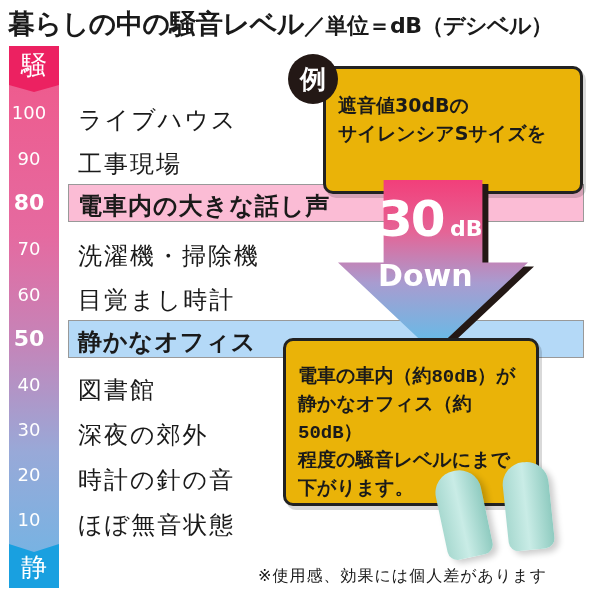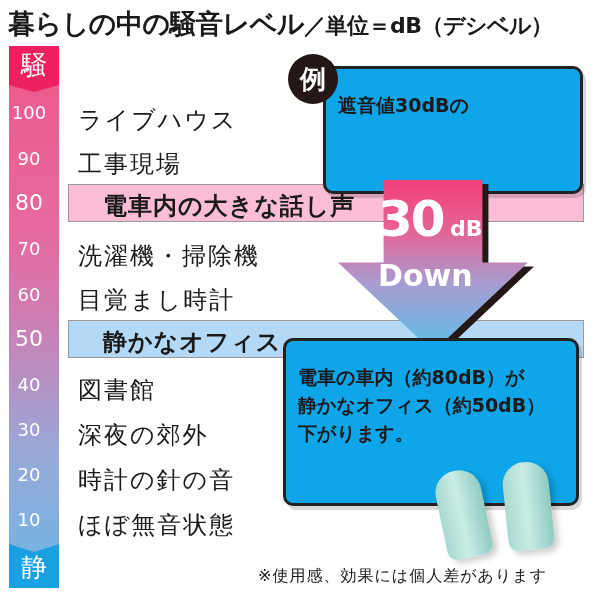--- a/index.html
+++ b/index.html
@@ -11,33 +11,33 @@
 
   .scale { position:absolute; left:9px; top:46px; width:50px; height:542px;
            background:linear-gradient(to bottom,#f0588a 0%,#e56aa0 35%,#c485b9 55%,#98a9d8 75%,#6cb6e6 100%); }
   .scale .cap-top { position:absolute; left:0; top:0; width:50px; height:46px; background:#ec2161;
            clip-path:polygon(0 0,100% 0,100% 85%,50% 100%,0 85%); color:#fff; font-size:26px;
            display:flex; align-items:flex-start; justify-content:center; padding-top:2px; box-sizing:border-box; }
   .scale .cap-bot { position:absolute; left:0; bottom:0; width:50px; height:44px; background:#19a0e0;
            clip-path:polygon(0 0,50% 18%,100% 0,100% 100%,0 100%); color:#fff; font-size:26px;
            display:flex; align-items:flex-end; justify-content:center; padding-bottom:3px; box-sizing:border-box; }
   .tick { position:absolute; left:0; width:40px; text-align:center; color:#fff; font-size:18px; }
-  .tick.bold { font-weight:normal; font-size:22px; }
+  .tick.bold { font-weight:bold; font-size:22px; }
 
   .row-hl { position:absolute; left:68px; width:516px; height:38px; box-sizing:border-box; border:1px solid #999; }
   .row-pink { top:184px; background:#fbbcd5; }
   .row-blue { top:320px; background:#b4d9f7; }
 
   .item { position:absolute; left:78px; font-size:24px; letter-spacing:2px; white-space:nowrap;text-align:right; }
-  .item.bold { font-weight:bold; letter-spacing:1px;margin-left:25px; }
+  .item.bold { font-weight:bold; letter-spacing:1px; }
 
-  .callout { position:absolute; background:#0ea5e9; border:3px solid #222; border-radius:10px;
+  .callout { position:absolute; background:#eab308; border:3px solid #222; border-radius:10px;
              box-shadow:3px 4px 0 rgba(0,0,0,0.15); font-weight:bold; font-size:19px; line-height:28px; box-sizing:border-box; }
   .callout1 { left:323px; top:66px; width:260px; height:128px; padding:22px 0 0 12px; }
-  .callout2 { left:283px; top:338px; width:296px; height:168px; padding:22px 0 0 12px; }
+  .callout2 { left:283px; top:338px; width:256px; height:168px; padding:22px 0 0 12px;font-family:Liberation Mono, monospace; }
   .badge { position:absolute; left:288px; top:54px; width:50px; height:50px; border-radius:50%; background:#231815;
            color:#fff; font-weight:bold; font-size:26px; display:flex; align-items:center; justify-content:center; }
 
   .arrow-wrap { position:absolute; left:338px; top:180px; width:196px; height:176px; }
   .arrow-shadow { position:absolute; left:6px; top:4px; width:190px; height:172px; background:#231815;
                   clip-path:polygon(24% 0,76% 0,76% 48%,100% 48%,50% 100%,0 48%,24% 48%); }
   .arrow { position:absolute; left:0; top:0; width:190px; height:172px;
            background:linear-gradient(to bottom,#f23f7a 0%,#e56496 30%,#a89cd0 60%,#5cc0ea 100%);
            clip-path:polygon(24% 0,76% 0,76% 48%,100% 48%,50% 100%,0 48%,24% 48%); }
   .arrow-text { position:absolute; left:0; top:0; width:190px; text-align:center; color:#fff; font-weight:bold; }
@@ -83,35 +83,37 @@
 <div class="item" style="top:240px">洗濯機・掃除機</div>
 <div class="item" style="top:284px">目覚まし時計</div>
 <div class="item bold" style="top:326px">静かなオフィス</div>
 <div class="item" style="top:374px">図書館</div>
 <div class="item" style="top:419px">深夜の郊外</div>
 <div class="item" style="top:464px">時計の針の音</div>
 <div class="item" style="top:509px">ほぼ無音状態</div>
 
 <div class="callout callout1">
   <div>遮音値30dBの</div>
+  <div>サイレンシアSサイズを</div>
 </div>
 <div class="badge">例</div>
 
 <div class="arrow-wrap">
   <div class="arrow-shadow"></div>
   <div class="arrow"></div>
   <div class="arrow-text">
     <span class="arrow-num">30</span>
     <span class="arrow-db">dB</span>
     <span class="arrow-down">Down</span>
   </div>
 </div>
 
 <div class="callout callout2">
   <div>電車の車内（約80dB）が</div>
   <div>静かなオフィス（約50dB）</div>
+  <div>程度の騒音レベルにまで</div>
   <div>下がります。</div>
 </div>
 
 <div class="earplug ep1"></div>
 <div class="earplug ep2"></div>
 
 <div class="note">※使用感、効果には個人差があります</div>
 
 </body></html>

